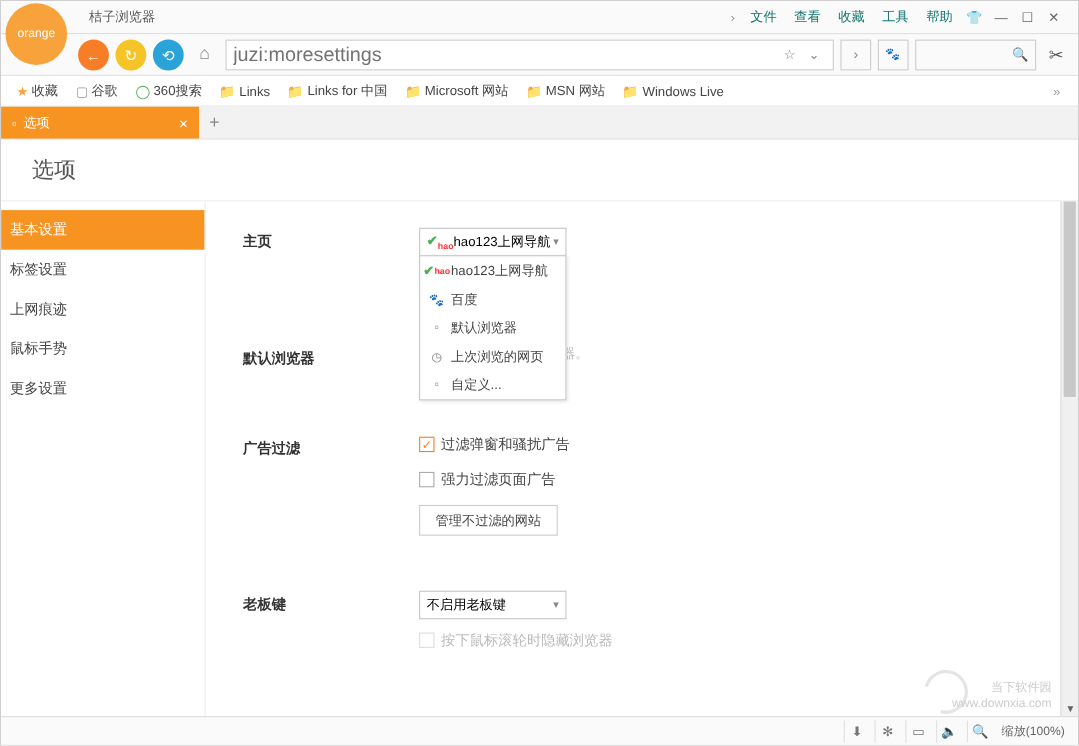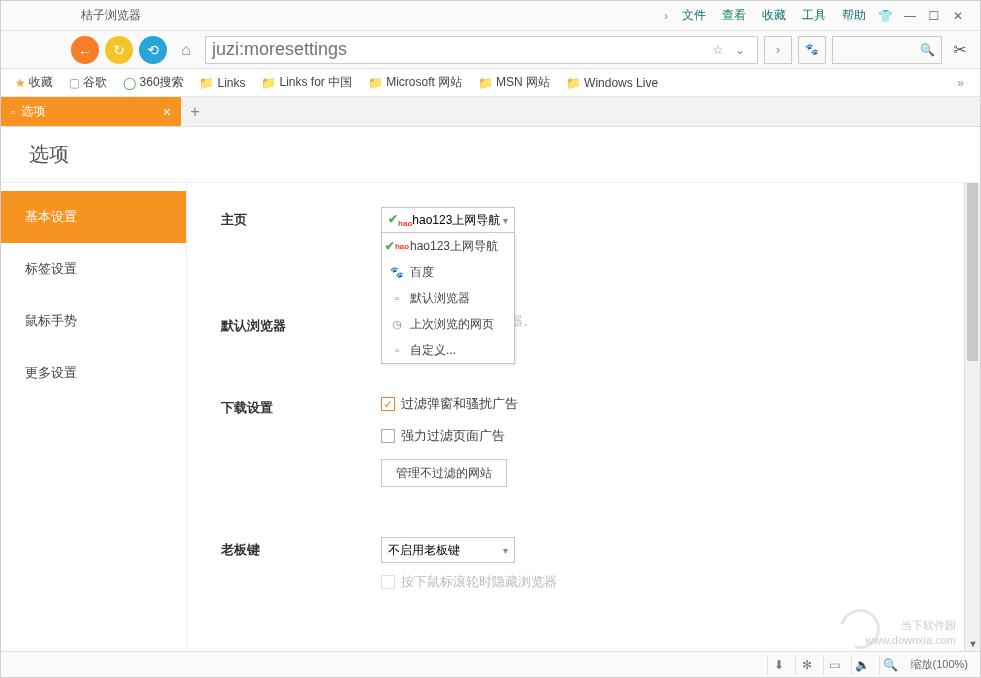--- a/index.html
+++ b/index.html
@@ -29,21 +29,21 @@
 .bm-star { color: #f7a23b; }
 .bm-folder { color: #f7a23b; font-size: 12px; }
 .bm-chevron { margin-left: auto; color: #999; padding: 4px 8px; cursor: pointer; }
 .tabs { height: 30px; display: flex; align-items: stretch; background: #f2f2f2; border-bottom: 1px solid #ddd; }
 .tab { display: flex; align-items: center; padding: 0 10px; gap: 6px; background: #f79320; color: #fff; font-size: 12px; min-width: 180px; position: relative; }
 .tab-close { margin-left: auto; cursor: pointer; font-size: 14px; }
 .tab-add { width: 28px; display: flex; align-items: center; justify-content: center; color: #888; cursor: pointer; font-size: 16px; }
 .content { flex: 1; display: flex; background: #fff; overflow: hidden; position: relative; }
 .page-header { position: absolute; top: 0; left: 0; right: 0; height: 56px; display: flex; align-items: center; padding-left: 28px; font-size: 20px; color: #555; border-bottom: 1px solid #eee; background:#fff; z-index:1; }
 .sidebar { width: 185px; background: #fff; padding-top: 64px; display: flex; flex-direction: column; }
-.side-item { height: 52px; display: flex; align-items: center; padding-left: 24px; font-size: 13px; color: #444; cursor: pointer; }
+.side-item { height: 36px; display: flex; align-items: center; padding-left: 8px; font-size: 13px; color: #444; cursor: pointer; }
 .side-item.active { background: #f79320; color: #fff; }
 .main { flex: 1; padding: 80px 0 0 34px; overflow-y: auto; position: relative; border-left: 1px solid #eee; }
 .form-row { display: flex; align-items: flex-start; margin-bottom: 30px; }
 .form-label { width: 160px; font-size: 13px; color: #333; font-weight: bold; padding-top: 4px; }
 .form-ctrl { display: flex; flex-direction: column; gap: 10px; position: relative; }
 .combo { width: 134px; height: 26px; border: 1px solid #c5c5c5; display: flex; align-items: center; padding: 0 6px; background: #fff; cursor: pointer; font-size: 12px; gap: 0; }
 .combo .caret { margin-left: auto; color: #888; font-size: 10px; }
 .dropdown { position: absolute; top: 25px; left: 0; width: 134px; border: 1px solid #c5c5c5; background: #fff; z-index: 20; box-shadow: 1px 1px 3px rgba(0,0,0,0.1); }
 .dd-item { height: 26px; display: flex; align-items: center; padding: 0 8px; font-size: 12px; color: #444; cursor: pointer; gap: 6px; }
 .dd-icon { width: 14px; display: flex; align-items: center; justify-content: center; }
@@ -63,20 +63,21 @@
 .watermark-logo { position: absolute; right: 100px; bottom: 28px; width: 40px; height: 40px; border: 3px solid #e5e5e5; border-radius: 50%; border-left-color: transparent; transform: rotate(-30deg); pointer-events:none; }
 .hao-icon { color: #4caf50; font-size: 12px; font-weight: bold; }
 .baidu-icon { color: #3b5edb; font-size: 11px; }
 .doc-icon, .clock-icon { color: #888; font-size: 11px; }
 </style>
 </head>
 <body>
 
 <div class="window">
 
+  <div class="logo-circle">orange</div>
 
   <div class="titlebar">
     <span class="titlebar-title">桔子浏览器</span>
     <div class="menubar">
       <span class="menu-sep">›</span>
       <span class="menu-item">文件</span>
       <span class="menu-item">查看</span>
       <span class="menu-item">收藏</span>
       <span class="menu-item">工具</span>
       <span class="menu-item">帮助</span>
@@ -153,20 +154,21 @@
     </div>
     <div class="tab-add">+</div>
   </div>
 
   <div class="content">
     <div class="page-header">选项</div>
 
     <div class="sidebar">
       <div class="side-item active">基本设置</div>
       <div class="side-item">标签设置</div>
+      <div class="side-item">上网痕迹</div>
       <div class="side-item">鼠标手势</div>
       <div class="side-item">更多设置</div>
     </div>
 
     <div class="main">
 
       <div class="form-row">
         <div class="form-label">主页</div>
         <div class="form-ctrl">
           <div class="combo">
@@ -200,21 +202,21 @@
       </div>
 
       <div class="form-row" style="margin-top:80px">
         <div class="form-label">默认浏览器</div>
         <div class="form-ctrl">
             <span class="default-text" style="margin-left:130px">器。</span>
           </div>
       </div>
 
       <div class="form-row" style="margin-top:60px">
-        <div class="form-label">下载设置</div>
+        <div class="form-label">广告过滤</div>
         <div class="form-ctrl" style="gap:14px">
           <div class="checkbox-row">
             <span class="chk checked">✓</span>
             <span>过滤弹窗和骚扰广告</span>
           </div>
           <div class="checkbox-row">
             <span class="chk"></span>
             <span>强力过滤页面广告</span>
           </div>
           <div class="btn-plain">管理不过滤的网站</div>

